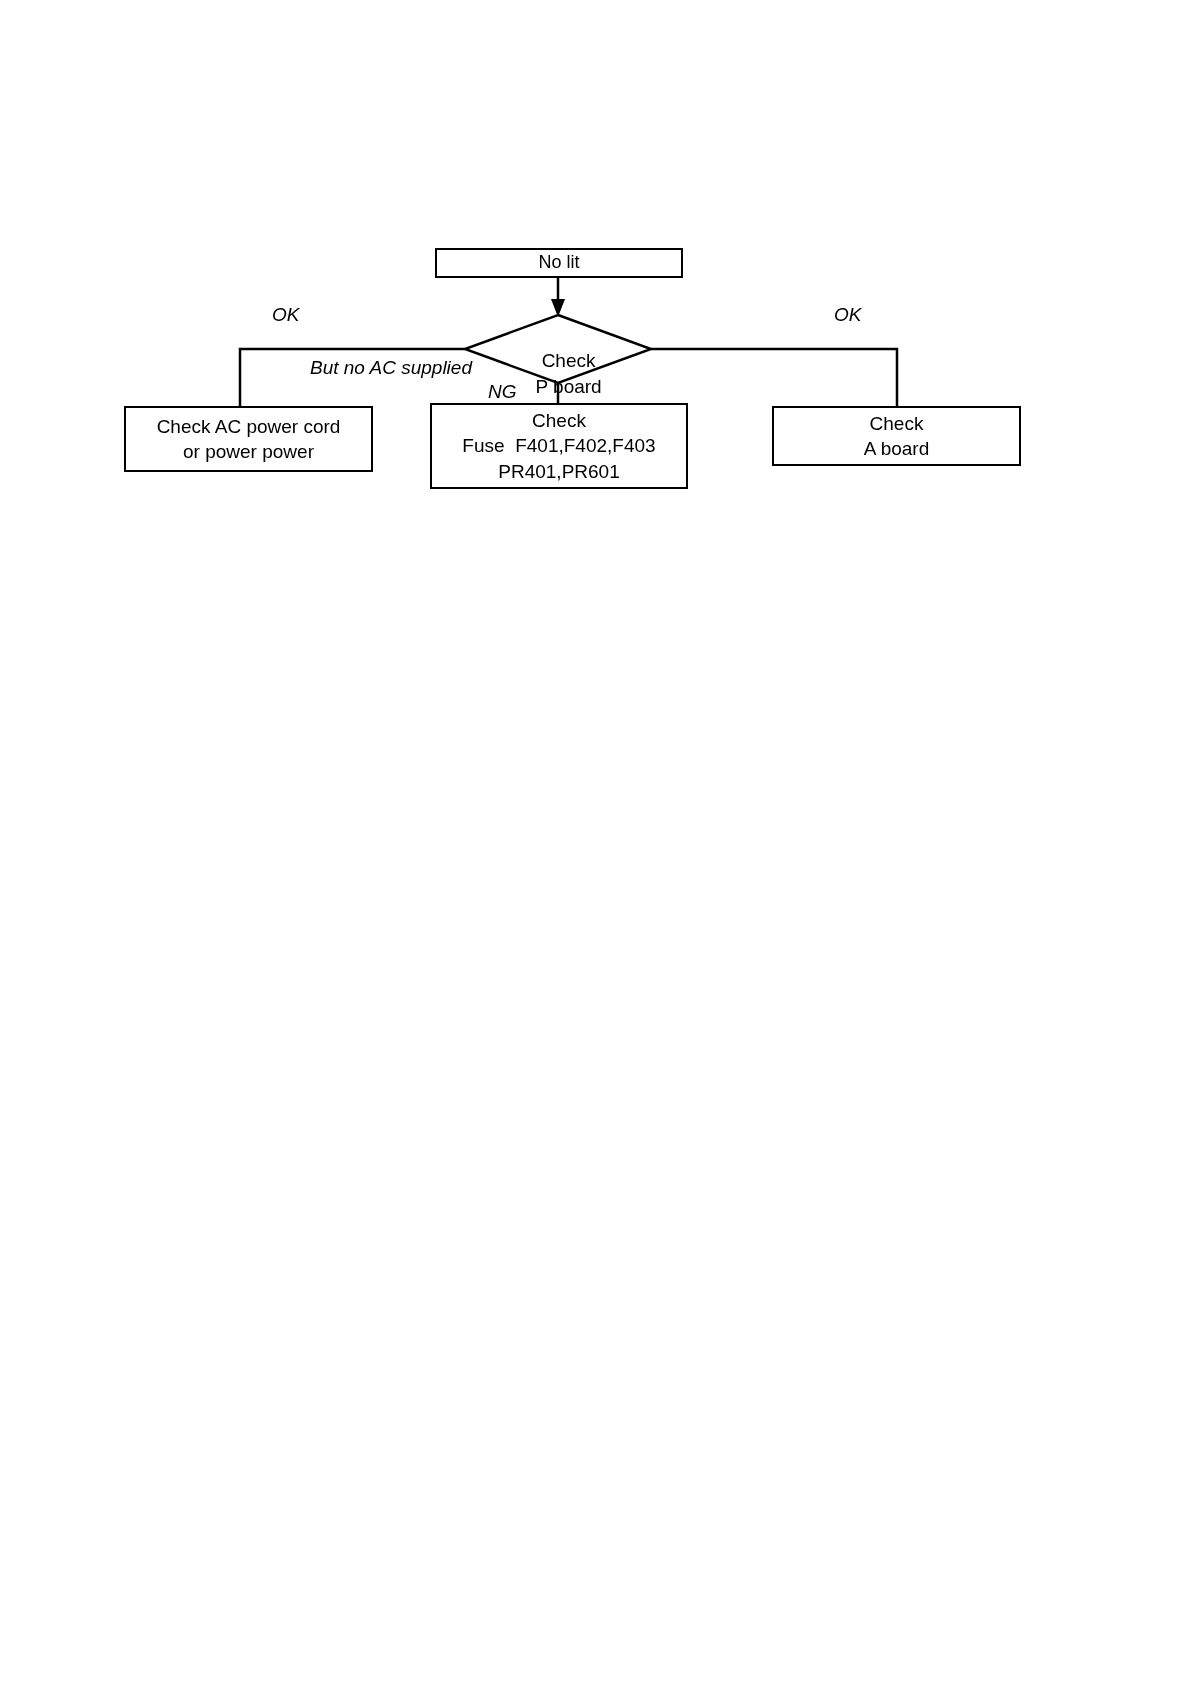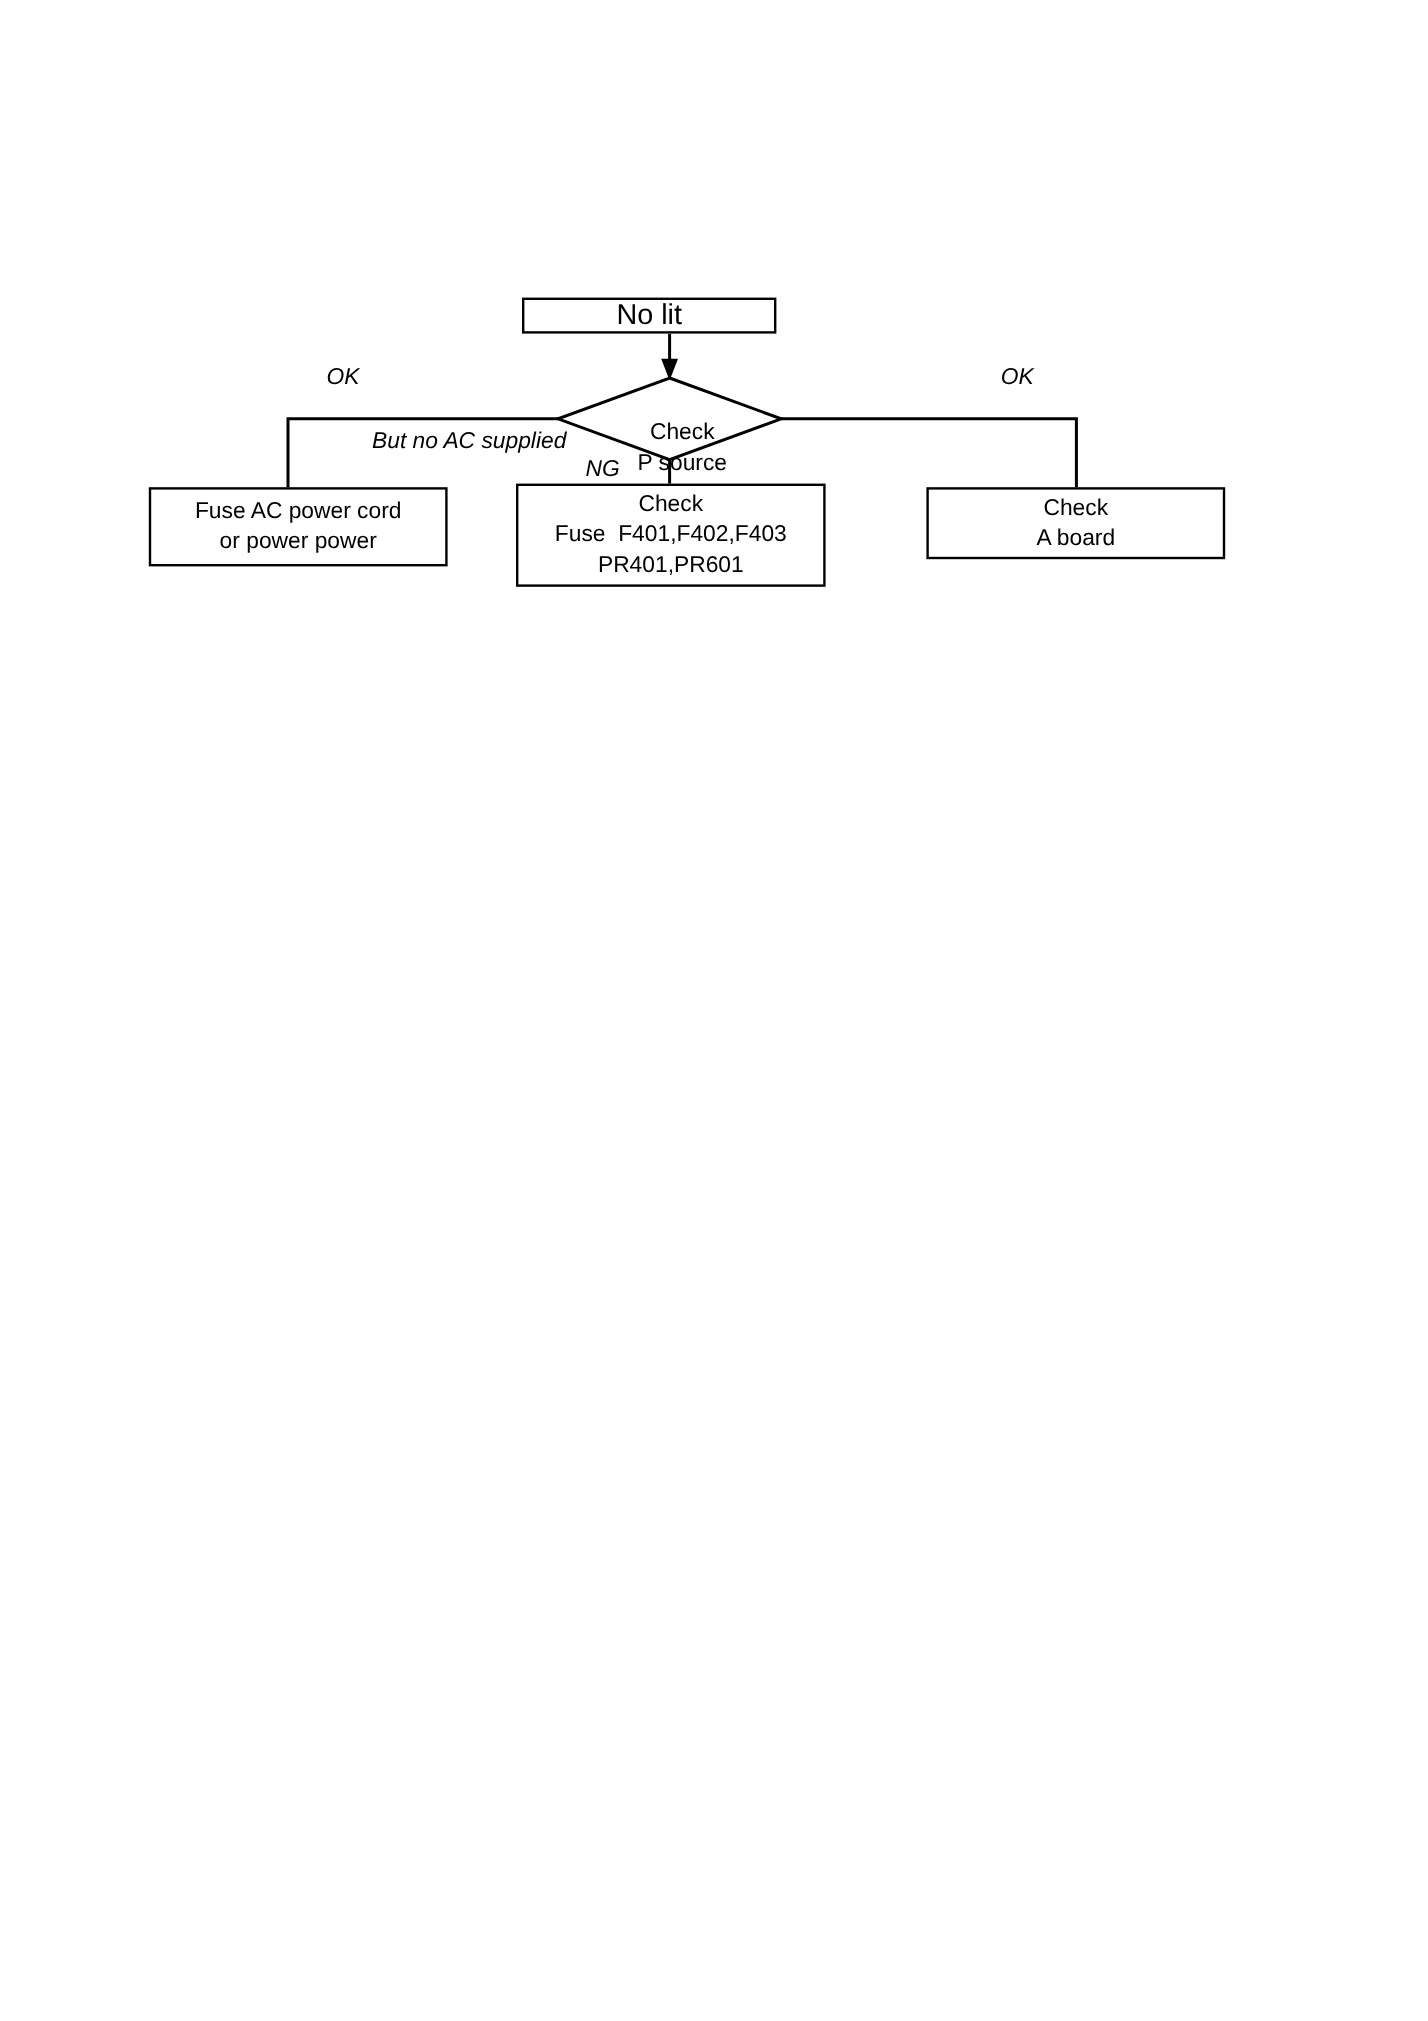--- a/index.html
+++ b/index.html
@@ -38,23 +38,23 @@
     white-space: pre;
   }
   .node .line {
     display: block;
     white-space: pre;
   }
   
   #node-no-lit {
     left: 435px;
     top: 248px;
-    width: 212px;
+    width: 248px;
     height: 30px;
-    font-size: 24px;
+    font-size: 18px;
   }
   #node-check-ac {
     left: 124px;
     top: 406px;
     width: 249px;
     height: 66px;
   }
   #node-check-fuse {
     left: 430px;
     top: 403px;
@@ -119,26 +119,26 @@
   <polyline points="651,349 897,349 897,407" fill="none" stroke="#000000" stroke-width="2.5"></polyline>
 </svg>
 
 <div class="node" id="node-no-lit">
   <span class="line">No lit</span>
 </div>
 
 <div id="node-decision">
   <div class="diamond-label">
     <span class="line">Check</span>
-    <span class="line">P source</span>
+    <span class="line">P board</span>
   </div>
 </div>
 
 <div class="node" id="node-check-ac">
-  <span class="line">Fuse AC power cord</span>
+  <span class="line">Check AC power cord</span>
   <span class="line">or power power</span>
 </div>
 
 <div class="node" id="node-check-fuse">
   <span class="line">Check</span>
   <span class="line">Fuse  F401,F402,F403</span>
   <span class="line">PR401,PR601</span>
 </div>
 
 <div class="node" id="node-check-a-board">

